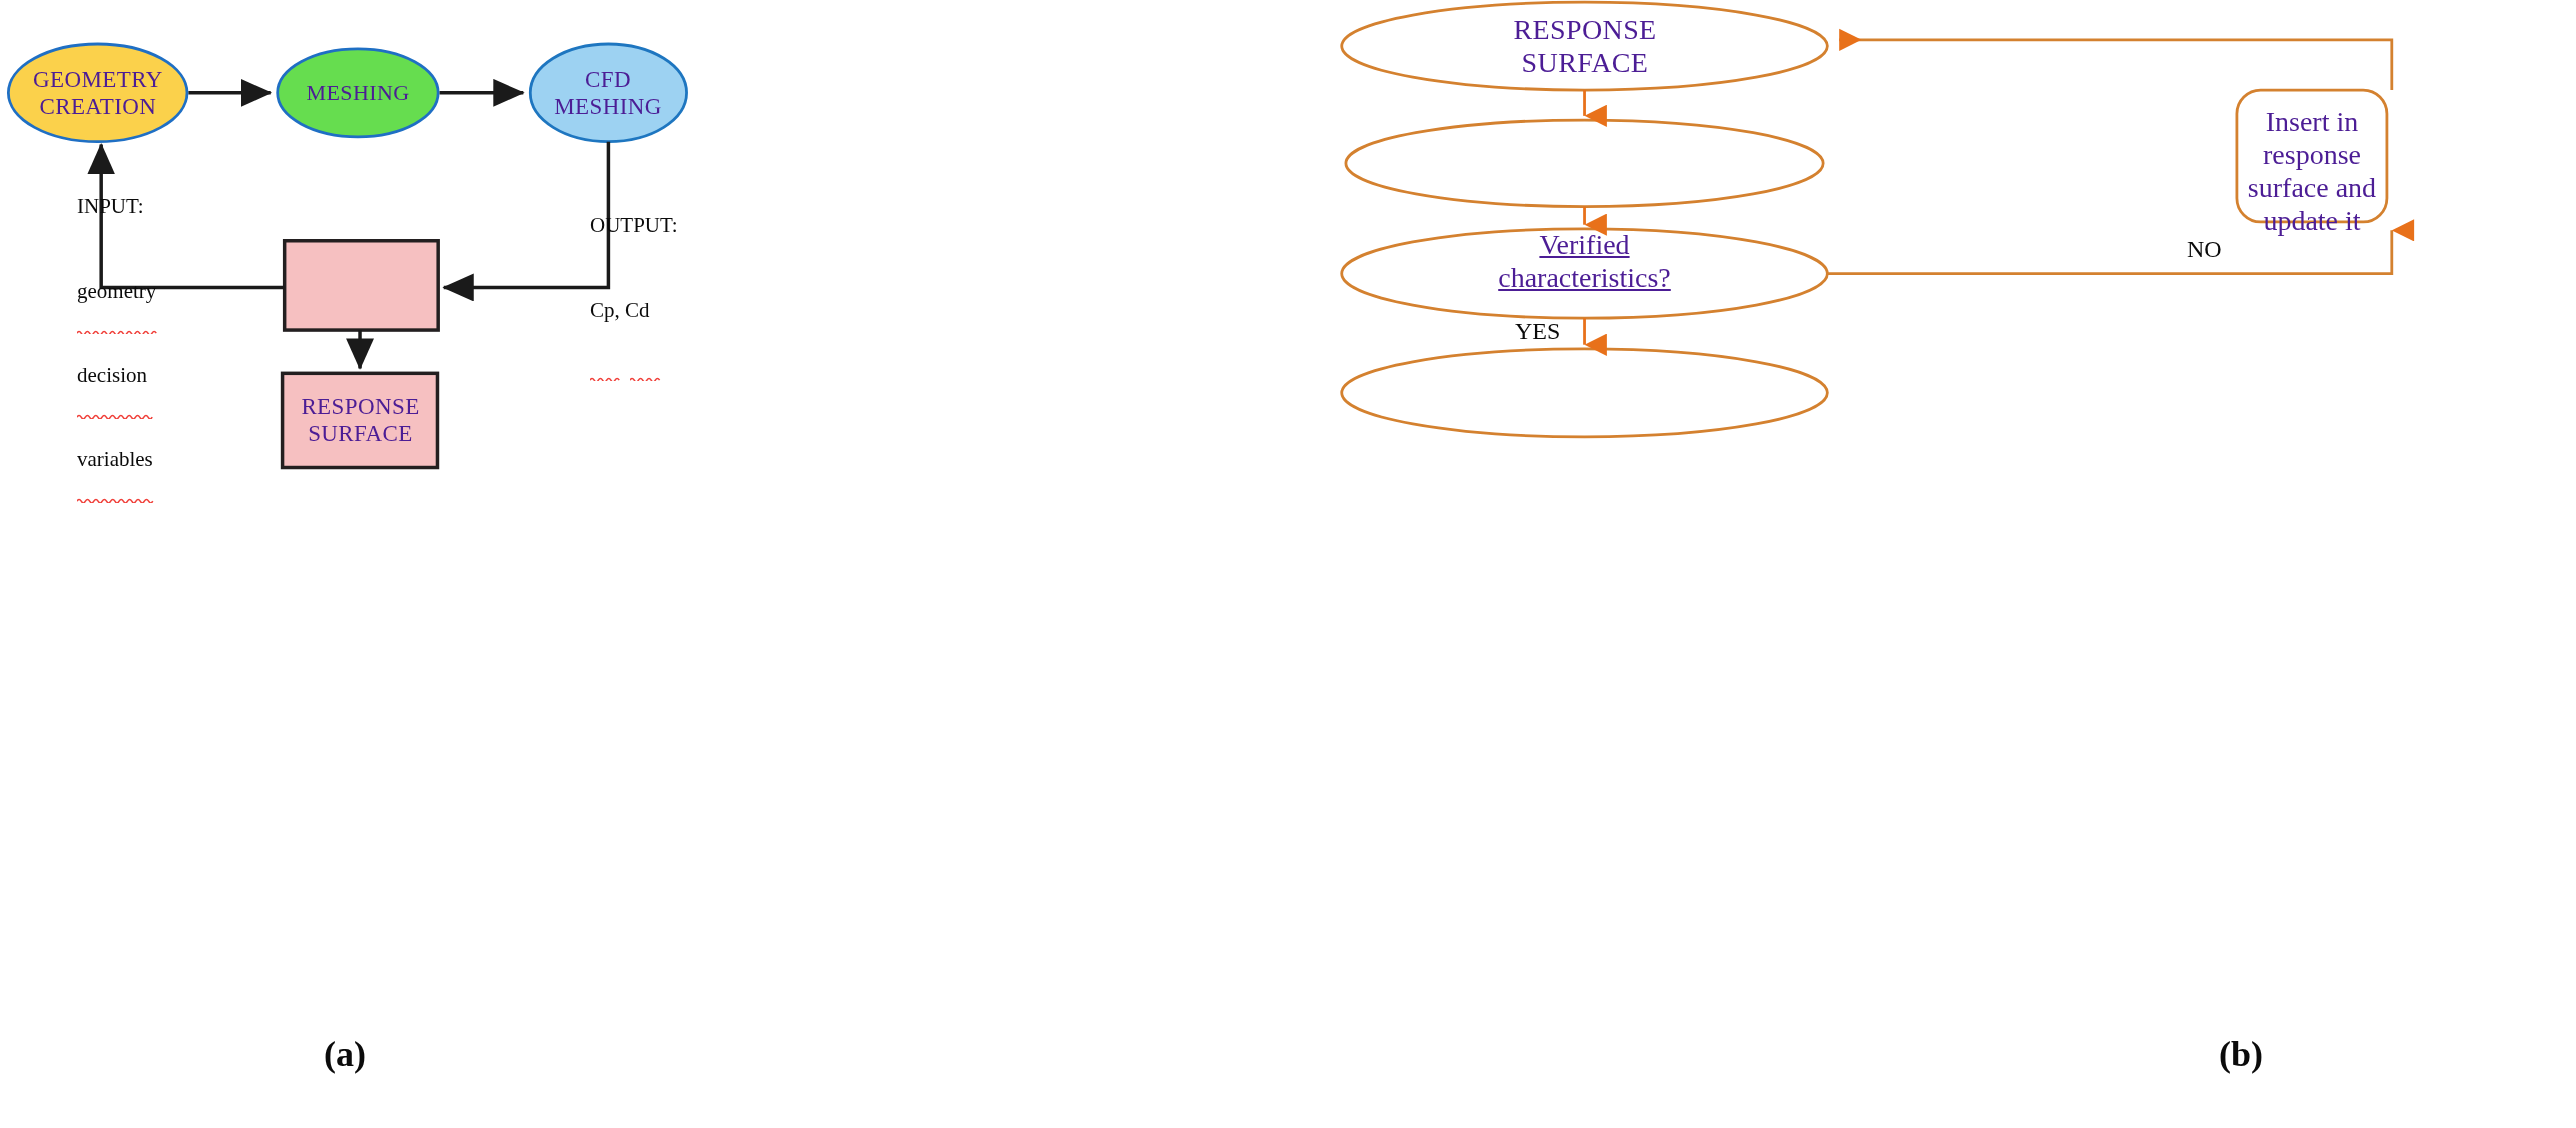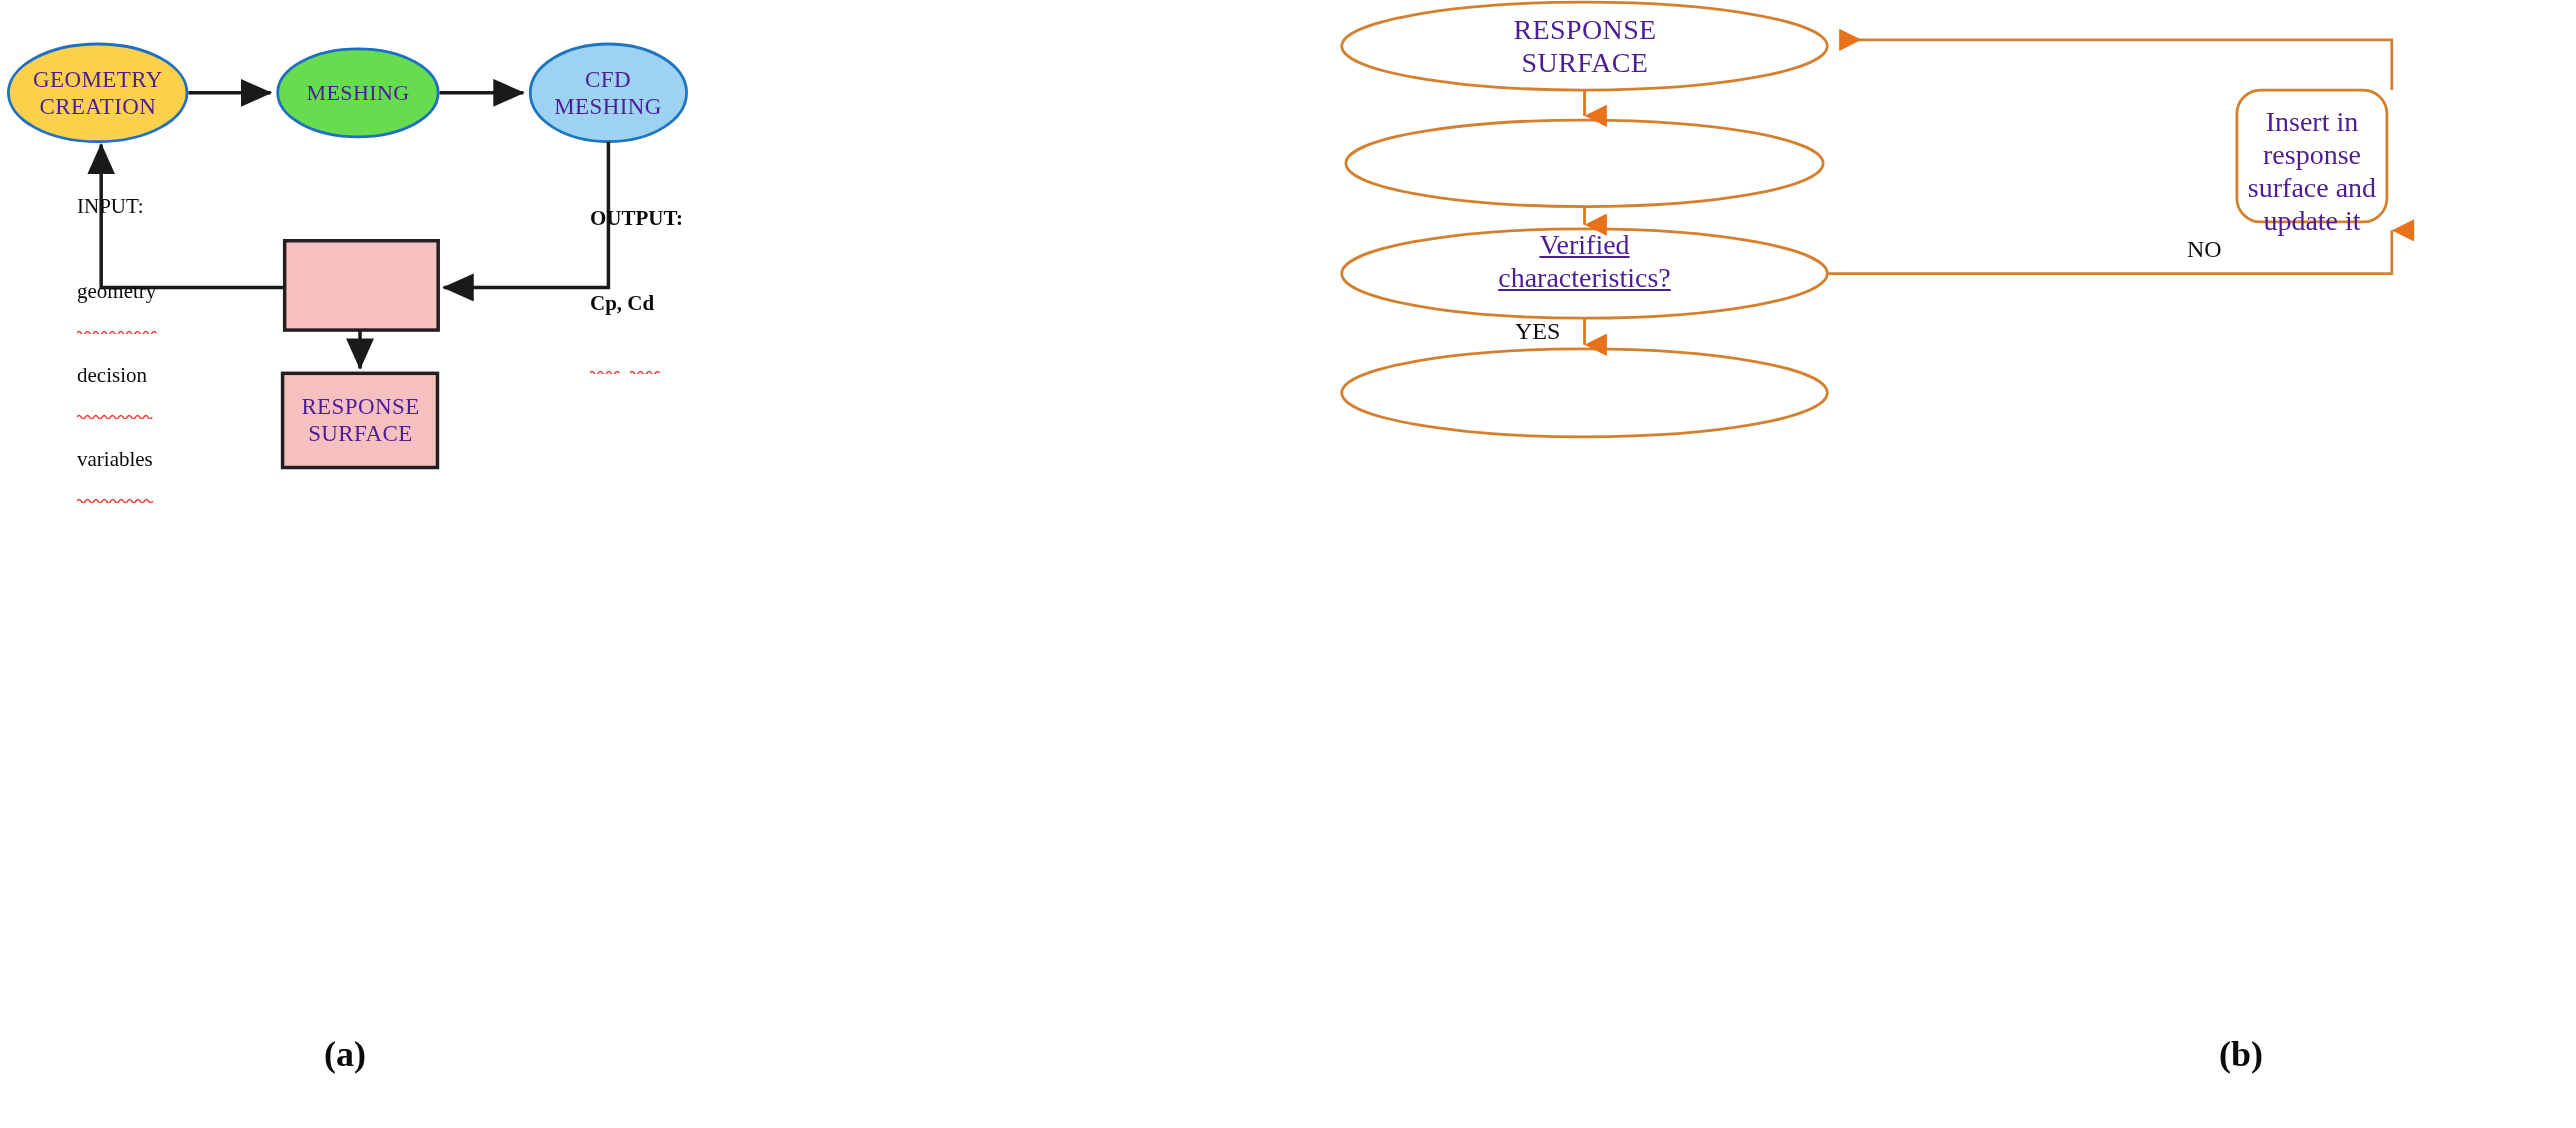--- a/index.html
+++ b/index.html
@@ -132,21 +132,21 @@
         </svg>
       </div>
       <div style="position:relative; display:inline-block;">
         <span>variables</span>
         <svg class="squiggle" style="left:0; bottom:-1.4px; width:80px;" viewBox="0 0 114 8" preserveAspectRatio="none">
           <path d="M0,6 Q3,1 6,6 T12,6 T18,6 T24,6 T30,6 T36,6 T42,6 T48,6 T54,6 T60,6 T66,6 T72,6 T78,6 T84,6 T90,6 T96,6 T102,6 T108,6" fill="none" stroke="#F0403A" stroke-width="2.2"></path>
         </svg>
       </div>
     </div>
 
-    <div class="edge-label" style="left:590px; top:176px; width:153px; font-size:21px;font-weight:bold;">
+    <div class="edge-label" style="left:590px; top:183px; width:153px; font-size:21px;">
       <div>OUTPUT:</div>
       <div style="position:relative; display:inline-block;">
         <span>Cp, Cd</span>
         <svg class="squiggle" style="left:0; bottom:-1.4px; width:32px;" viewBox="0 0 46 8" preserveAspectRatio="none">
           <path d="M0,6 Q3,1 6,6 T12,6 T18,6 T24,6 T30,6 T36,6 T42,6" fill="none" stroke="#F0403A" stroke-width="2.2"></path>
         </svg>
         <svg class="squiggle" style="left:40px; bottom:-1.4px; width:31px;" viewBox="0 0 44 8" preserveAspectRatio="none">
           <path d="M0,6 Q3,1 6,6 T12,6 T18,6 T24,6 T30,6 T36,6 T42,6" fill="none" stroke="#F0403A" stroke-width="2.2"></path>
         </svg>
       </div>

